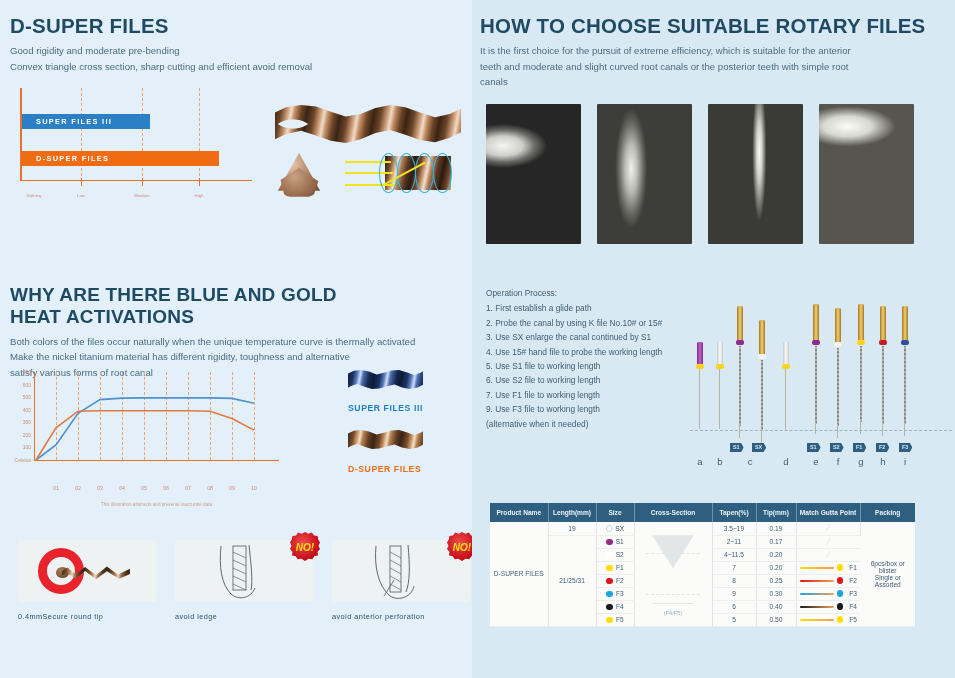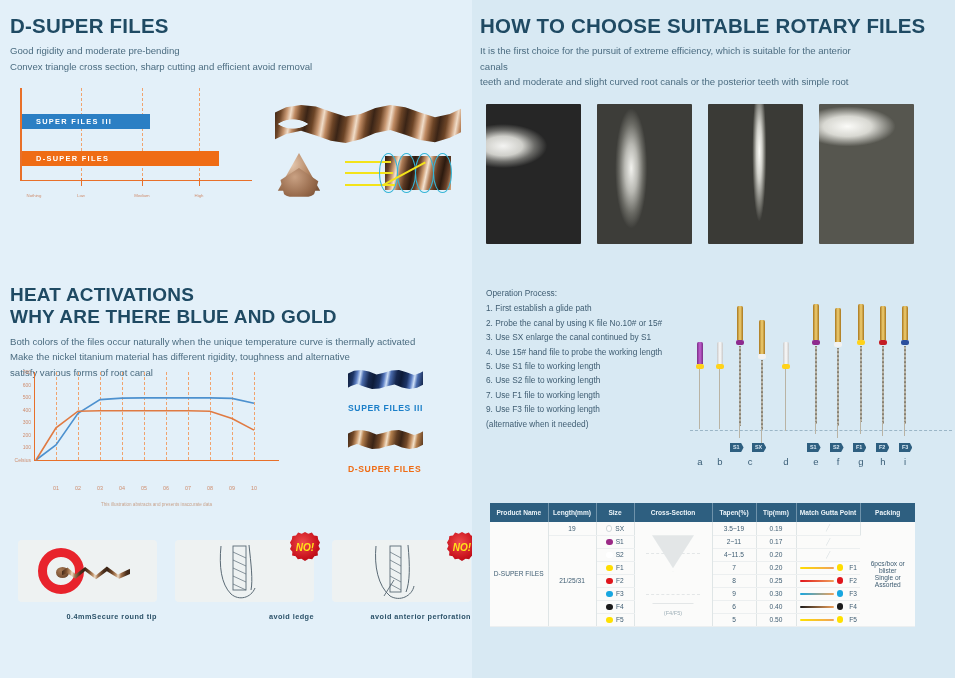--- a/index.html
+++ b/index.html
@@ -99,21 +99,21 @@
       #3a2416 0px, #744a29 6px, #c79568 10px, #f2e0c9 13px, #b5814f 16px, #5f3c22 22px, #3a2416 27px);
     clip-path: polygon(0% 18%,8% 4%,18% 0%,28% 8%,38% 24%,48% 14%,58% 2%,68% 0%,78% 12%,88% 26%,96% 16%,100% 6%,
       100% 78%,92% 94%,82% 100%,72% 92%,62% 76%,52% 86%,42% 98%,32% 100%,22% 88%,12% 74%,4% 84%,0% 94%);
   }
   .swatch-lab { position: absolute; font-size: 8.6px; font-weight: bold; letter-spacing: .6px; }
 
   
   .cards { position: absolute; left: 18px; top: 540px; display: flex; gap: 18px; }
   .card { width: 139px; }
   .card-img { width: 139px; height: 62px; background: #eef2f2; border-radius: 4px; position: relative; overflow: visible; }
-  .card-cap { text-align: right; font-size: 7.3px; font-weight: bold; color: #2c5269; letter-spacing: .45px; margin-top: 10px; }
+  .card-cap { text-align: left; font-size: 7.3px; font-weight: normal; color: #2c5269; letter-spacing: .45px; margin-top: 10px; }
   .no-badge {
     position: absolute; right: -6px; top: -8px; width: 30px; height: 30px;
     background: radial-gradient(circle at 42% 36%, #f04b4b 0%, #c8111c 60%, #8c0a12 100%);
     color: #ffe11a; font-size: 10px; font-weight: bold; font-style: italic;
     display: flex; align-items: center; justify-content: center;
     clip-path: polygon(50% 0%,61% 6%,73% 2%,80% 12%,92% 13%,94% 25%,100% 35%,95% 46%,100% 57%,
       92% 66%,93% 78%,81% 81%,74% 91%,62% 89%,50% 97%,38% 89%,26% 91%,19% 81%,7% 78%,8% 66%,0% 57%,
       5% 46%,0% 35%,6% 25%,8% 13%,20% 12%,27% 2%,39% 6%);
   }
   .red-ring {
@@ -248,22 +248,22 @@
       <div class="yline" style="left:0px;  top:22px; width:48px"></div>
       <div class="yline" style="left:0px;  top:34px; width:50px"></div>
       <div class="ring" style="left:34px"></div>
       <div class="ring" style="left:52px"></div>
       <div class="ring" style="left:70px"></div>
       <div class="ring" style="left:88px"></div>
       <div class="diag" style="left:38px; top:34px; width:48px; transform:rotate(-28deg)"></div>
     </div>
 
     <div style="margin-top:86px">
+      <h1 class="title small">WHY ARE THERE BLUE AND GOLD</h1>
       <h1 class="title small">HEAT ACTIVATIONS</h1>
-      <h1 class="title small">WHY ARE THERE BLUE AND GOLD</h1>
       <div class="subtext">
         <div>Both colors of the files occur naturally when the unique temperature curve is thermally activated</div>
         <div>Make the nickel titanium material has different rigidity, toughness and alternative</div>
         <div>satisfy various forms of root canal</div>
       </div>
     </div>
 
     <div style="position:absolute; left:34px; top:372px">
       <div class="linechart" style="margin:0">
         <div class="lc-yaxis"></div>
@@ -346,22 +346,22 @@
         </div>
         <div class="card-cap">avoid anterior perforation</div>
       </div>
     </div>
   </div>
 
   <div class="right-panel">
     <h1 class="title">HOW TO CHOOSE SUITABLE ROTARY FILES</h1>
     <div class="subtext">
       <div>It is the first choice for the pursuit of extreme efficiency, which is suitable for the anterior</div>
+      <div>teeth and moderate and slight curved root canals or the posterior teeth with simple root</div>
       <div>canals</div>
-      <div>teeth and moderate and slight curved root canals or the posterior teeth with simple root</div>
     </div>
 
     <div class="xrays">
       <div class="xray xr1"></div>
       <div class="xray xr2"></div>
       <div class="xray xr3"></div>
       <div class="xray xr4"></div>
     </div>
 
     <div class="oplist" style="margin:42px 0 0 6px">

